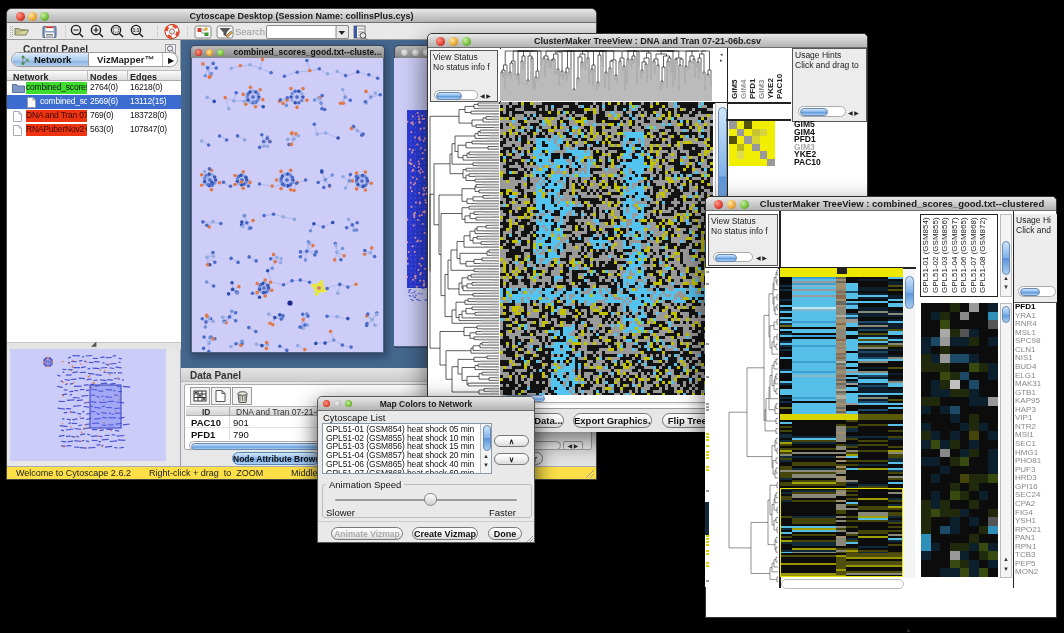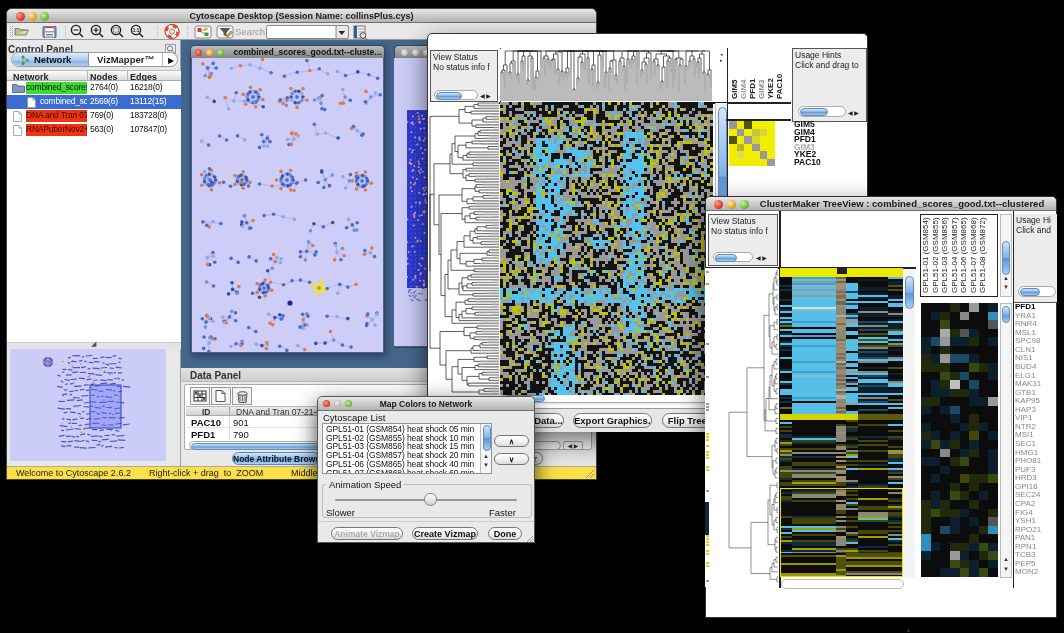--- a/index.html
+++ b/index.html
@@ -80,21 +80,21 @@
 
       <rect x="347" y="3" width="11" height="12" fill="#f4f4f4" stroke="#777"></rect>
       <rect x="347" y="3" width="3" height="12" fill="#3858a8"></rect>
       <path stroke="#999" d="M351 6h6M351 9h6M351 12h6"></path>
       <circle cx="356" cy="12.5" r="2.8" fill="#e8e8e8" stroke="#333" stroke-width="0.8"></circle>
       <path stroke="#333" stroke-width="0.8" d="M358 14.5l2 2"></path>
     </svg>
   </div>
 
   <div class="abs" style="left:0;top:31px;width:174px;height:427px;background:#e8e8e8;border-right:1px solid #98a0aa;">
-    <div class="abs" style="left:1px;top:4px;font-size:10px;font-weight:bold;color:#333;">Control Panel</div>
+    <div class="abs" style="left:16px;top:4px;font-size:10px;font-weight:bold;color:#333;">Control Panel</div>
     <svg class="abs" style="left:158px;top:4px" width="11" height="10" viewBox="0 0 11 10">
       <rect x="0.5" y="0.5" width="10" height="9" fill="#f0f0f0" stroke="#999"></rect>
       <circle cx="5" cy="4.5" r="2.6" fill="none" stroke="#557" stroke-width="0.9"></circle>
         <path d="M7 6.5l2.4 2.4" stroke="#557" stroke-width="0.9"></path>
     </svg>
 
     <div class="abs" style="left:4px;top:12px;width:167px;height:15px;border:1px solid #9a9a9a;border-radius:8px;background:#fff;overflow:hidden;">
       <div class="abs" style="left:0;top:0;width:77px;height:15px;background:linear-gradient(#dcecfc,#a8c8ec 50%,#88b0e0 51%,#c0d8f0);border-right:1px solid #9a9a9a;font-size:9.5px;font-weight:bold;color:#111;text-align:center;line-height:14px;">&nbsp;&nbsp;Network</div>
       <svg class="abs" style="left:8px;top:2px" width="10" height="11" viewBox="0 0 10 11">
           <circle cx="3" cy="2" r="1.5" fill="#3a9a3a"></circle>
@@ -862,20 +862,23 @@
     <circle cx="40.5" cy="13.1" r="1.0" fill="#6a78d8"></circle>
     <circle cx="38.1" cy="13.8" r="1.0" fill="#6a78d8"></circle>
     <circle cx="40.4" cy="14.1" r="1.0" fill="#6a78d8"></circle>
     <circle cx="41.7" cy="14.6" r="1.0" fill="#6a78d8"></circle>
     <circle cx="38.0" cy="15.8" r="1.0" fill="#6a78d8"></circle>
     <circle cx="36.1" cy="11.9" r="1.0" fill="#6a78d8"></circle>
     <rect x="80" y="36" width="31" height="43" fill="rgba(100,115,240,0.4)" stroke="#3340c0" stroke-width="1"></rect>
   </svg>
 
 <div class="win" style="left:427px;top:33px;width:441px;height:398px;background:#fff;border-radius:5px 5px 0 0;border:1px solid #333;">
+  <div class="tbar">ClusterMaker TreeView : DNA and Tran 07-21-06b.csv
+    <i class="tl r" style="left:8px"></i><i class="tl y" style="left:21px"></i><i class="tl g" style="left:34px"></i>
+  </div>
   <div class="abs" style="left:0;top:14px;width:439px;height:360px;background:#fff;"></div>
 
   <div class="abs" style="left:2px;top:16px;width:68px;height:52px;background:#ececec;border:1px solid #555;">
     <div class="abs" style="left:2px;top:1px;font-size:8.5px;color:#222;white-space:nowrap;overflow:hidden;width:64px;">View Status</div>
     <div class="abs" style="left:2px;top:11px;font-size:8.5px;color:#222;white-space:nowrap;overflow:hidden;width:64px;">No status info f</div>
     <div class="sbtrack abs" style="left:3px;top:39px;width:44px;height:10px;">
         <div class="aquapill abs" style="left:1px;top:0.5px;width:26px;height:8px;"></div>
       </div>
     <div class="abs" style="left:49px;top:41px;width:16px;height:7px;font-size:6px;color:#222;">◀ ▶</div>
   </div>

